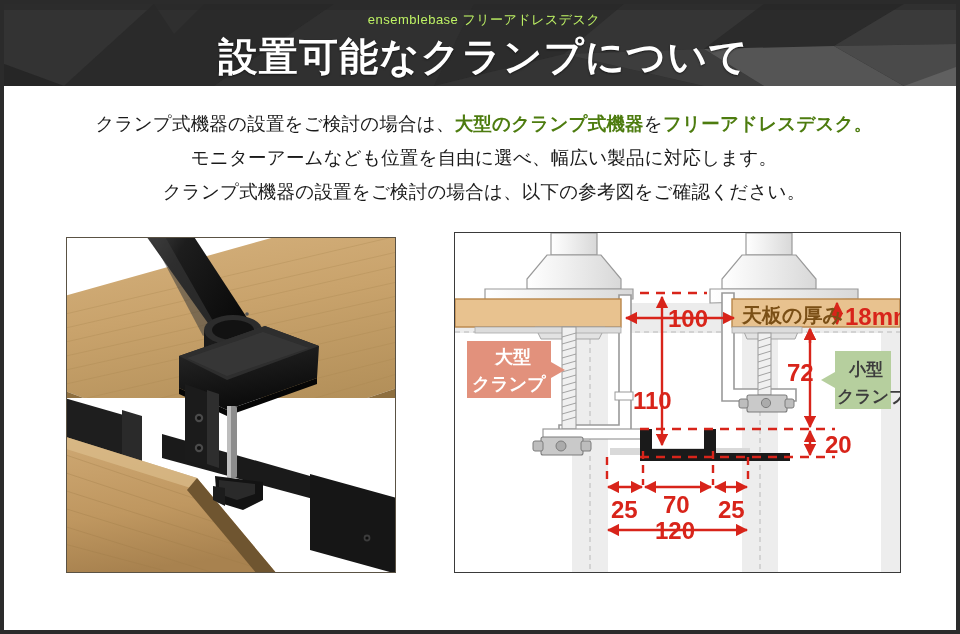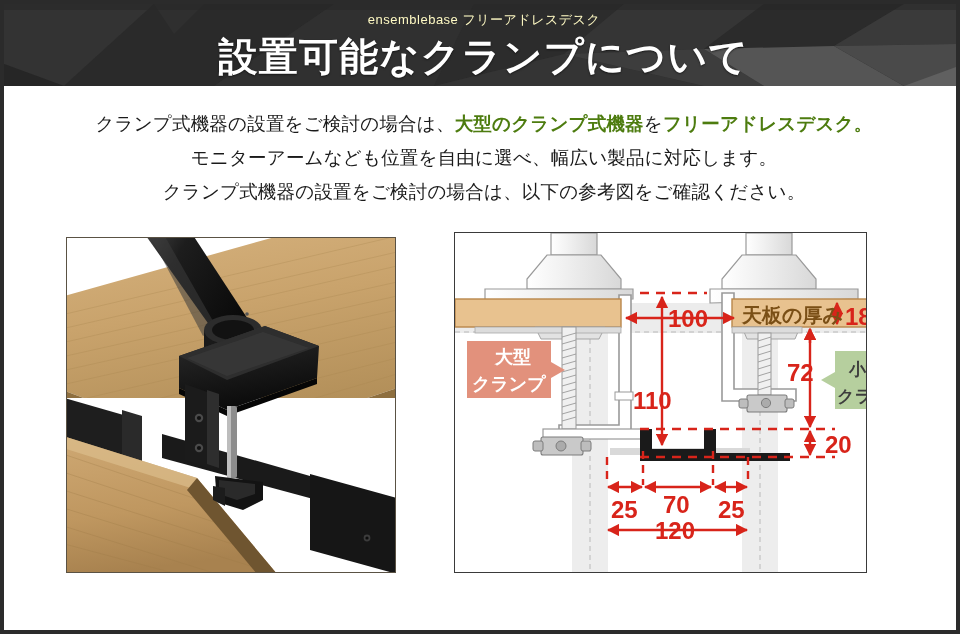--- a/index.html
+++ b/index.html
@@ -22,21 +22,21 @@
   .header{
     position:absolute;left:0;top:0;width:960px;height:82px;
     background:#2e2e2e;
     overflow:hidden;
   }
   .header svg.poly{position:absolute;left:0;top:0;width:960px;height:82px;display:block;}
   .header .htext{position:absolute;left:0;top:0;width:960px;height:82px;
     display:flex;flex-direction:column;align-items:center;justify-content:flex-start;
     padding-top:9px;box-sizing:border-box;}
   .subtitle{
-    color:#fef9c3;font-size:13px;letter-spacing:.5px;
+    color:#bef264;font-size:13px;letter-spacing:.5px;
     font-family:"Liberation Sans","DejaVu Sans",sans-serif;
     line-height:1;margin:0;white-space:nowrap;
   }
   .maintitle{
     color:#ffffff;font-size:39px;font-weight:bold;letter-spacing:1.2px;
     line-height:1;margin-top:11px;white-space:nowrap;
     text-shadow:0 1px 2px rgba(0,0,0,.55);
   }
 
   
@@ -51,21 +51,21 @@
     white-space:nowrap;
   }
   .em-red{color:#4d7c0f;font-weight:bold;}
 
   
   .panel-photo{
     position:absolute;left:62px;top:233px;width:330px;height:336px;
     border:1px solid #5a5244;box-sizing:border-box;overflow:hidden;background:#fff;
   }
   .panel-diagram{
-    position:absolute;left:450px;top:228px;width:413px;height:341px;
+    position:absolute;left:450px;top:228px;width:447px;height:341px;
     border:1px solid #3a3a3a;box-sizing:border-box;overflow:hidden;background:#fff;
   }
   .panel-photo svg,.panel-diagram svg{display:block;}
 </style>
 </head>
 <body>
 
 <div class="page">
 
   <div class="header">

